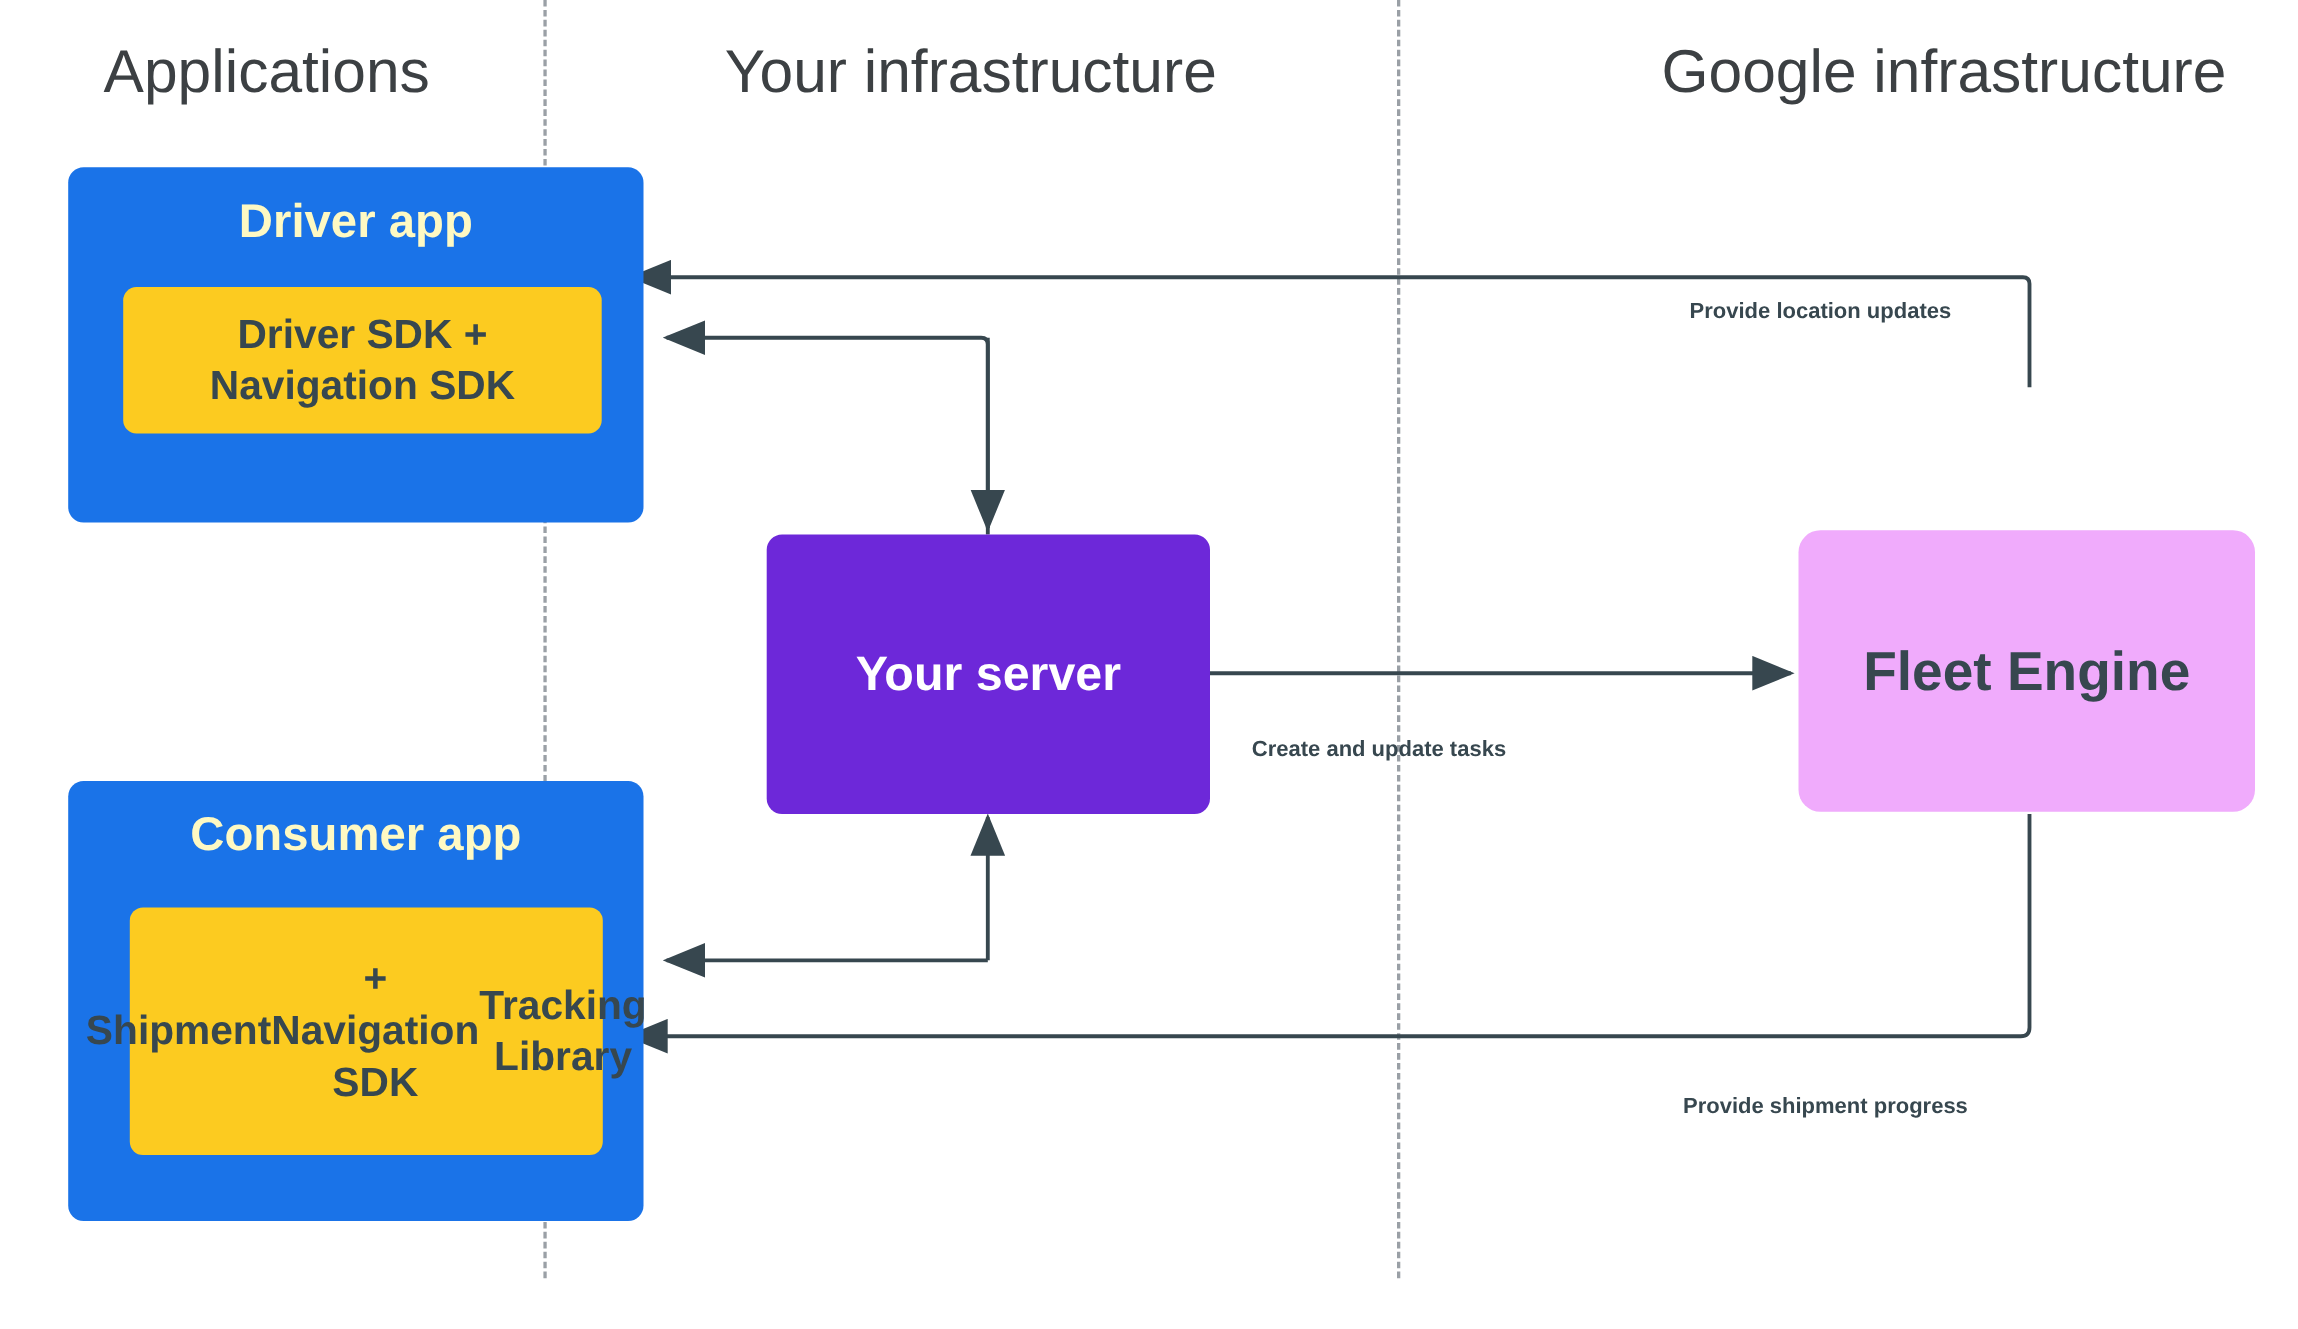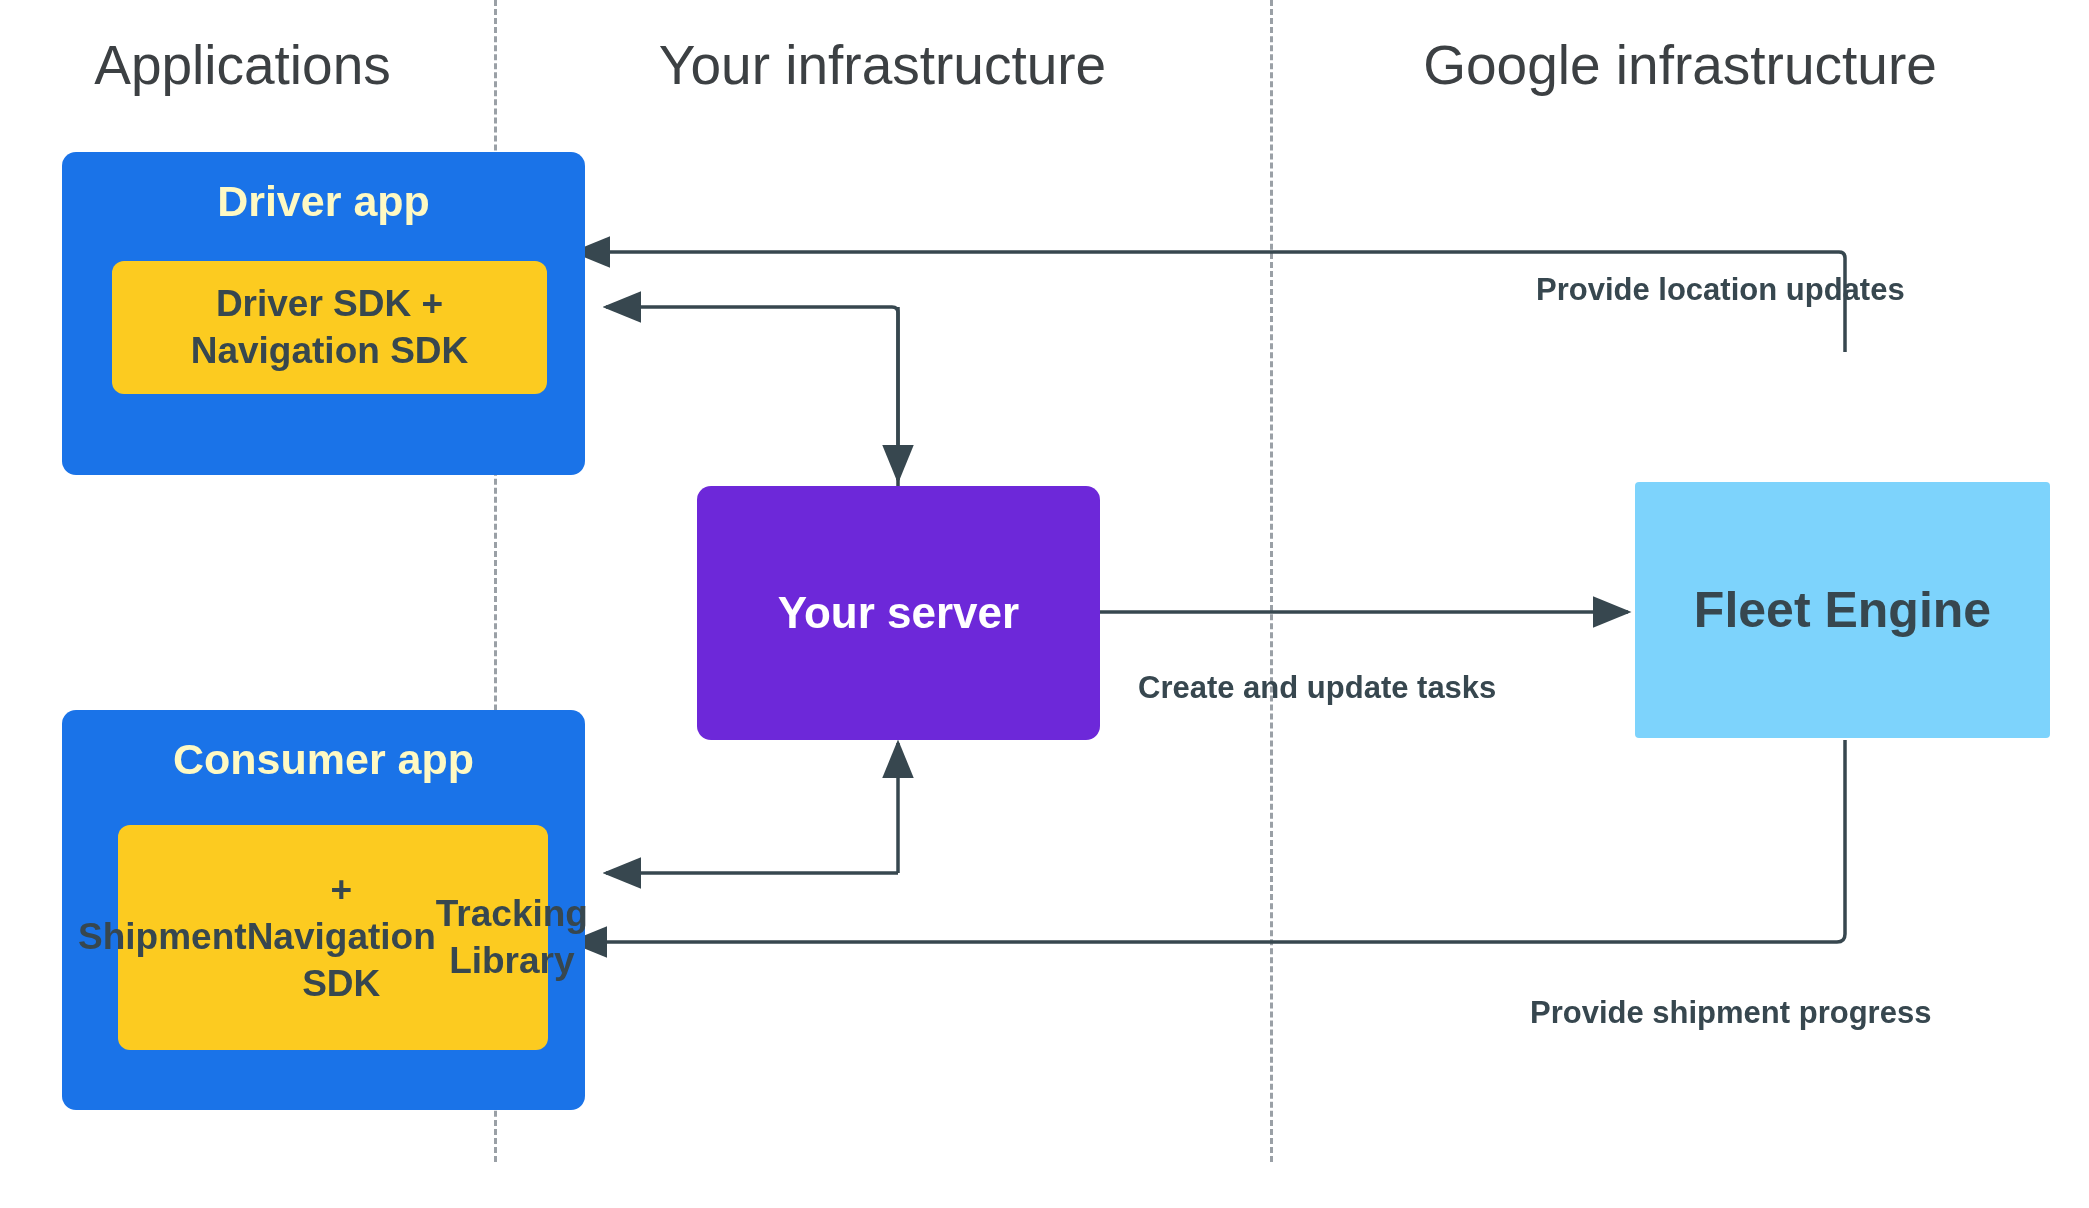--- a/index.html
+++ b/index.html
@@ -76,35 +76,35 @@
     display: flex;
     align-items: center;
     justify-content: center;
     color: #ffffff;
     font-size: 44px;
     font-weight: bold;
     white-space: nowrap;
   }
   .engine-box {
     position: absolute;
-    background: #7dd3fc;
-    border-radius: 4px;
+    background: #f0abfc;
+    border-radius: 20px;
     display: flex;
     align-items: center;
     justify-content: center;
     color: #37474f;
     font-size: 50px;
     font-weight: bold;
     white-space: nowrap;
   }
 
   
   .edge-label {
     position: absolute;
-    font-size: 31px;
+    font-size: 20px;
     font-weight: bold;
     color: #37474f;
     white-space: nowrap;
   }
 
   
   #wires {
     position: absolute;
     left: 0; top: 0;
     width: 2089px;
@@ -112,21 +112,21 @@
     pointer-events: none;
   }
 </style>
 </head>
 <body>
 
 <div id="canvas">
 
   <div class="col-header" style="left:0px; top:33px; width:485px;">Applications</div>
   <div class="col-header" style="left:500px; top:33px; width:765px;">Your infrastructure</div>
-  <div class="col-header" style="left:1280px; top:33px; width:800px;">Google infrastructure</div>
+  <div class="col-header" style="left:1224px; top:33px; width:800px;text-align:right;">Google infrastructure</div>
 
   <div class="divider" style="left:494px; height:1162px;"></div>
   <div class="divider" style="left:1270px; height:1162px;"></div>
 
   <svg id="wires" viewBox="0 0 2089 1208" xmlns="http://www.w3.org/2000/svg">
     <defs>
       <marker id="ah" markerWidth="11" markerHeight="9" refX="10" refY="4.5" orient="auto" markerUnits="strokeWidth">
         <path d="M0,0 L11,4.5 L0,9 z" fill="#37474f"></path>
       </marker>
     </defs>

